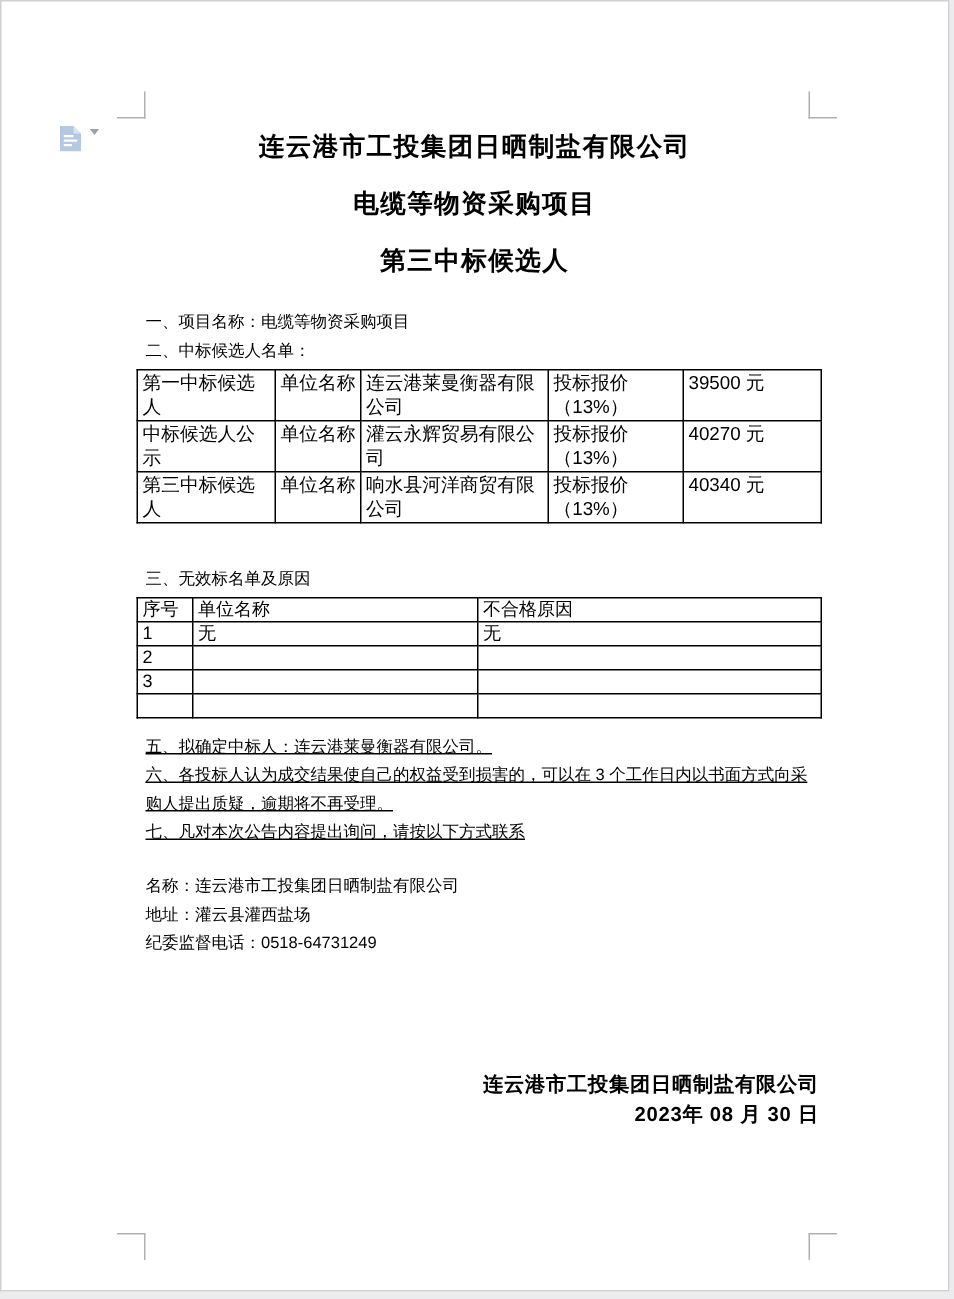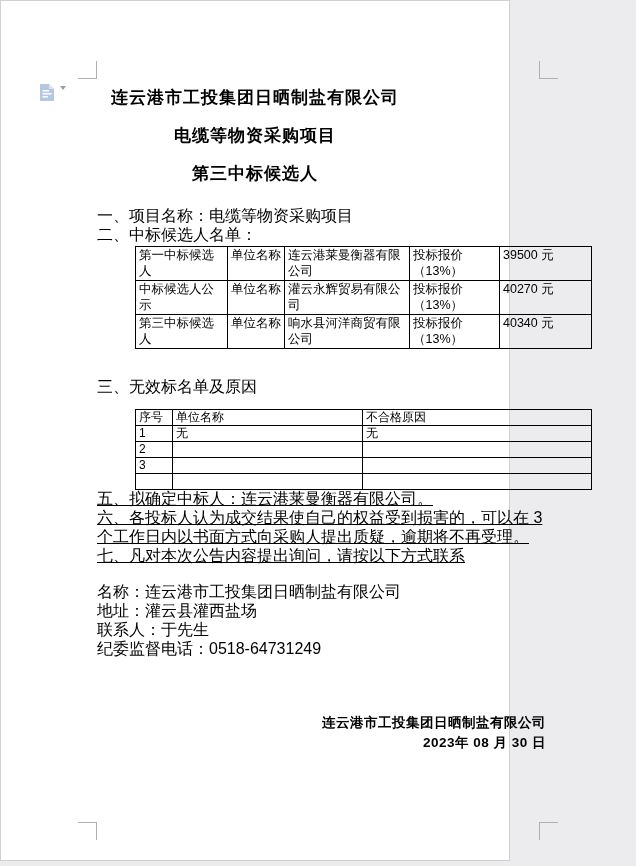--- a/index.html
+++ b/index.html
@@ -1,21 +1,21 @@
 <!DOCTYPE html>
 <html><head>
 <meta charset="utf-8">
 <style>
   * { margin: 0; padding: 0; box-sizing: border-box; }
   html, body { width: 636px; height: 866px; background: #ececef; overflow: hidden; }
   body { font-family: "Liberation Sans", "DejaVu Sans", sans-serif; color: #000; }
 
   .page {
     position: relative;
-    width: 510px;
+    width: 633px;
     height: 861px;
     background: #ffffff;
     border: 1px solid #cfcfd4;
   }
 
   
   .crop { position: absolute; width: 19px; height: 18px; }
   .crop.tl { left: 77px; top: 60px;  border-right: 1px solid #b0b0b4; border-bottom: 1px solid #b0b0b4; }
   .crop.tr { left: 538px; top: 60px; border-left: 1px solid #b0b0b4;  border-bottom: 1px solid #b0b0b4; }
   .crop.bl { left: 77px; top: 821px; border-right: 1px solid #b0b0b4; border-top: 1px solid #b0b0b4; }
@@ -27,40 +27,40 @@
   .paste-arrow { position: absolute; left: 19px; top: 6px; width: 9px; }
   .paste-arrow .bar { width: 8px; height: 2px; background: #9b9fa4; }
   .paste-arrow .tri { width: 0; height: 0; margin-top: 1px; margin-left: 1px;
     border-left: 3px solid transparent; border-right: 3px solid transparent; border-top: 4px solid #9b9fa4; }
 
   
   .titles { position: absolute; left: 0; top: 78px; width: 100%; text-align: center; }
   .titles div { font-size: 17px; font-weight: bold; line-height: 38px; letter-spacing: 1px; }
 
   
-  .bodytext { font-size: 16px; line-height: 19px; }
+  .bodytext { font-size: 11px; line-height: 19px; }
 
   .sec12 { position: absolute; left: 96px; top: 205px; width: 455px; }
   .sec3  { position: absolute; left: 96px; top: 376px; width: 455px; }
   .sec567 { position: absolute; left: 96px; top: 488px; width: 449px; text-decoration: underline; }
   .purchaser { position: absolute; left: 96px; top: 581px; width: 449px; }
 
   
-  table { border-collapse: collapse; position: absolute; table-layout: fixed; margin-left: 44px; }
+  table { border-collapse: collapse; position: absolute; table-layout: fixed; }
   td { border: 1px solid #000; font-size: 12.5px; vertical-align: top; padding: 1px 3px; overflow: hidden; }
 
   .tbl-candidates { left: 90px; top: 245px; width: 456px; }
   .tbl-candidates td { height: 32px; line-height: 15.5px; }
   .tbl-candidates col.c1 { width: 92px; }
   .tbl-candidates col.c2 { width: 57px; }
   .tbl-candidates col.c3 { width: 125px; }
   .tbl-candidates col.c4 { width: 90px; }
   .tbl-candidates col.c5 { width: 92px; }
 
-  .tbl-invalid { left: 90px; top: 408px; width: 456px; }
+  .tbl-invalid { left: 90px; top: 397px; width: 456px; }
   .tbl-invalid td { height: 16px; line-height: 13px; font-size: 12px; }
   .tbl-invalid col.c1 { width: 37px; }
   .tbl-invalid col.c2 { width: 190px; }
   .tbl-invalid col.c3 { width: 229px; }
 
   
   .signature { position: absolute; left: 90px; top: 712px; width: 455px; text-align: right; }
   .signature div { font-size: 13.5px; font-weight: bold; line-height: 20px; letter-spacing: 0.5px; }
 </style>
 </head>
@@ -172,21 +172,20 @@
 
   <div class="sec567 bodytext">
     <div>五、拟确定中标人：连云港莱曼衡器有限公司。</div>
     <div>六、各投标人认为成交结果使自己的权益受到损害的，可以在 3 个工作日内以书面方式向采购人提出质疑，逾期将不再受理。</div>
     <div>七、凡对本次公告内容提出询问，请按以下方式联系</div>
   </div>
 
   <div class="purchaser bodytext">
     <div>名称：连云港市工投集团日晒制盐有限公司</div>
     <div>地址：灌云县灌西盐场</div>
-    <div>联系人：于先生</div>
     <div>纪委监督电话：0518-64731249</div>
   </div>
 
   <div class="signature">
     <div>连云港市工投集团日晒制盐有限公司</div>
     <div>2023年 08 月 30 日</div>
   </div>
 
 </div>
 

